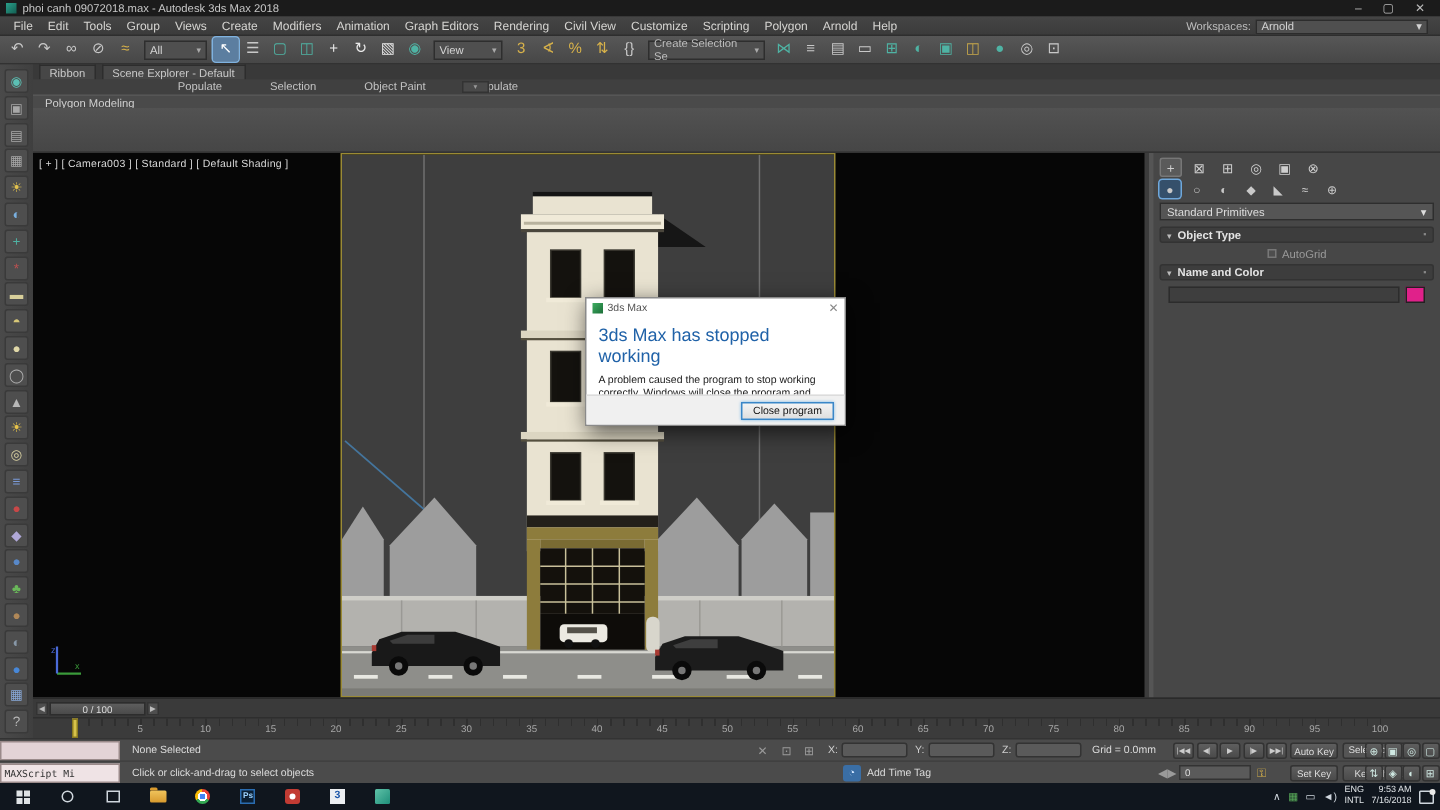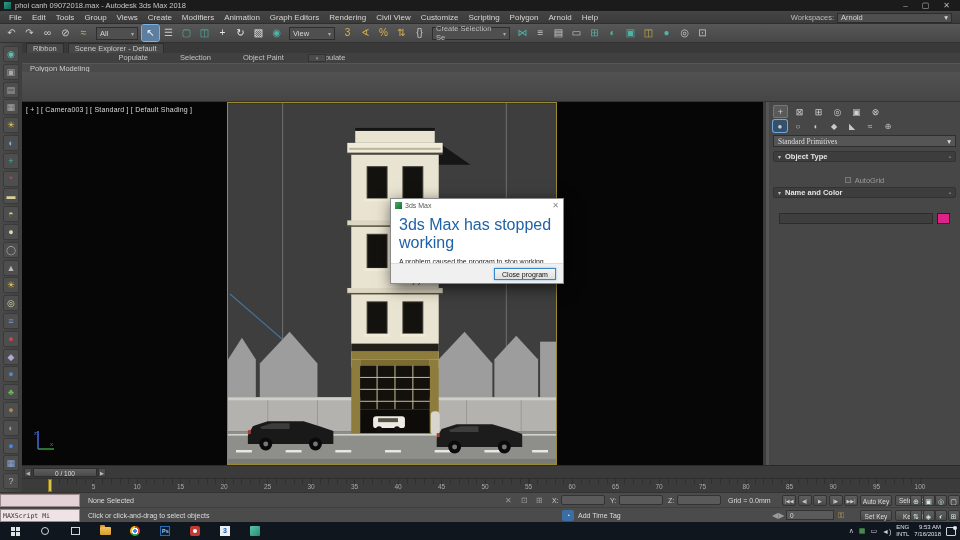--- a/index.html
+++ b/index.html
@@ -51,22 +51,22 @@
   .camframe svg { display:block; }
   .axis-gizmo { position:absolute; left:8px; bottom:12px; }
 
   
   .cpanel { left:766px; top:102px; width:194px; height:363px; background:#474747; border-left:3px solid #555; padding:3px 4px; }
   .cp-row { display:flex; gap:4px; margin-bottom:2px; }
   .cp-tab { width:15px; height:13px; display:flex; align-items:center; justify-content:center; font-size:9px; color:#cfcfcf; border-radius:2px; }
   .cp-tab.active { background:#5a5a5a; box-shadow:inset 0 0 0 1px #777; }
   .cp-cat { width:14px; height:12px; display:flex; align-items:center; justify-content:center; font-size:8px; color:#c9c9c9; border-radius:2px; }
   .cp-cat.active { background:#35506b; box-shadow:0 0 0 1px #6fa8dc; }
-  .cp-dd { height:12px; background:#555; border:1px solid #2e2e2e; font-size:7.5px; color:#ddd; display:flex; align-items:center; justify-content:space-between; padding:0 4px; margin:3px 0 4px;font-family:Liberation Serif, serif; }
-  .rollout { background:#3d3d3d; border:1px solid #333; border-radius:2px; height:11px; display:flex; align-items:center; padding:0 4px; margin-bottom:13px; }
+  .cp-dd { height:12px; background:#555; border:1px solid #2e2e2e; font-size:7.5px; color:#ddd; display:flex; align-items:center; justify-content:space-between; padding:0 4px; margin:3px 0 4px; }
+  .rollout { background:#3d3d3d; border:1px solid #333; border-radius:2px; height:11px; display:flex; align-items:center; padding:0 4px; margin-bottom:2px; }
   .rollout .rarrow { font-size:6px; color:#bbb; margin-right:4px; }
   .rollout .rtitle { font-size:7.5px; font-weight:bold; color:#e4e4e4; }
   .rollout .rpin { margin-left:auto; font-size:6px; color:#888; }
   .autogrid { display:flex; align-items:center; justify-content:center; gap:4px; height:10px; margin-bottom:2px; }
   .cbox { width:6px; height:6px; border:1px solid #777; background:#4e4e4e; }
   .autogrid span { font-size:7.5px; color:#9a9a9a; }
   .ot-grid { display:grid; grid-template-columns:1fr 1fr; gap:3px 6px; padding:0 6px 4px; }
   .ot-btn { height:11px; background:linear-gradient(#5c5c5c,#4c4c4c); border:1px solid #383838; border-radius:2px; font-size:7.5px; color:#dcdcdc; display:flex; align-items:center; justify-content:center; }
   .nc-row { display:flex; gap:4px; padding:2px 6px; align-items:center; }
   .nc-field { flex:1; height:11px; background:#3e3e3e; border:1px solid #2c2c2c; }
@@ -97,21 +97,21 @@
   .nav-ico { position:absolute; width:12px; height:11px; background:linear-gradient(#5e5e5e,#4a4a4a); border:1px solid #333; color:#cfe8e2; font-size:7px; text-align:center; line-height:11px; border-radius:2px; }
   .frame-spin { position:absolute; left:786px; top:2px; width:48px; height:10px; background:#5a5a5a; border:1px solid #333; font-size:6.5px; color:#ddd; padding-left:3px; line-height:10px; }
   .att-ico { position:absolute; left:562px; top:2px; width:12px; height:11px; background:#3a6ea5; border-radius:2px; color:#cfe4ff; font-size:7px; text-align:center; line-height:11px; }
 
   
   .crash-dialog { left:390px; top:198px; width:174px; height:86px; background:#fff; border:1px solid #8a8a8a; box-shadow:2px 4px 14px rgba(0,0,0,.65); z-index:50; }
   .cd-titlebar { height:13px; display:flex; align-items:center; padding:0 4px; }
   .cd-ico { width:7px; height:7px; background:linear-gradient(135deg,#3fae62,#1c6e38); margin-right:3px; }
   .cd-title { font-size:7px; color:#555; }
   .cd-close { margin-left:auto; font-size:8px; color:#888; }
-  .cd-heading { font-size:16px; color:#2062a8; padding:4px 8px 2px; }
+  .cd-heading { font-size:12px; color:#2062a8; padding:4px 8px 2px; }
   .cd-body { font-size:7px; color:#1a1a1a; padding:3px 8px; line-height:1.35; }
   .cd-footer { position:absolute; left:0; bottom:0; width:100%; height:20px; background:#f0f0f0; border-top:1px solid #dcdcdc; }
   .cd-btn { position:absolute; right:7px; top:4px; width:62px; height:12px; background:linear-gradient(#f4f4f4,#dfdfdf); border:1px solid #3a87c8; box-shadow:0 0 2px #7ab8e8; font-size:7px; color:#111; text-align:center; line-height:11px; }
 
   
   .taskbar { left:0; top:522px; width:960px; height:18px; background:#10161e; display:flex; align-items:center; z-index:60; }
   .tb-item { position:relative; width:30px; height:18px; display:flex; align-items:center; justify-content:center; flex:none; }
   .shape { display:block; }
   .start .shape { width:4px; height:4px; background:#dfe3e6; box-shadow:5px 0 #dfe3e6, 0 5px #dfe3e6, 5px 5px #dfe3e6; margin:0 5px 5px 0; }
   .circle .shape { width:8px; height:8px; border:1.5px solid #cfd6dd; border-radius:50%; }

